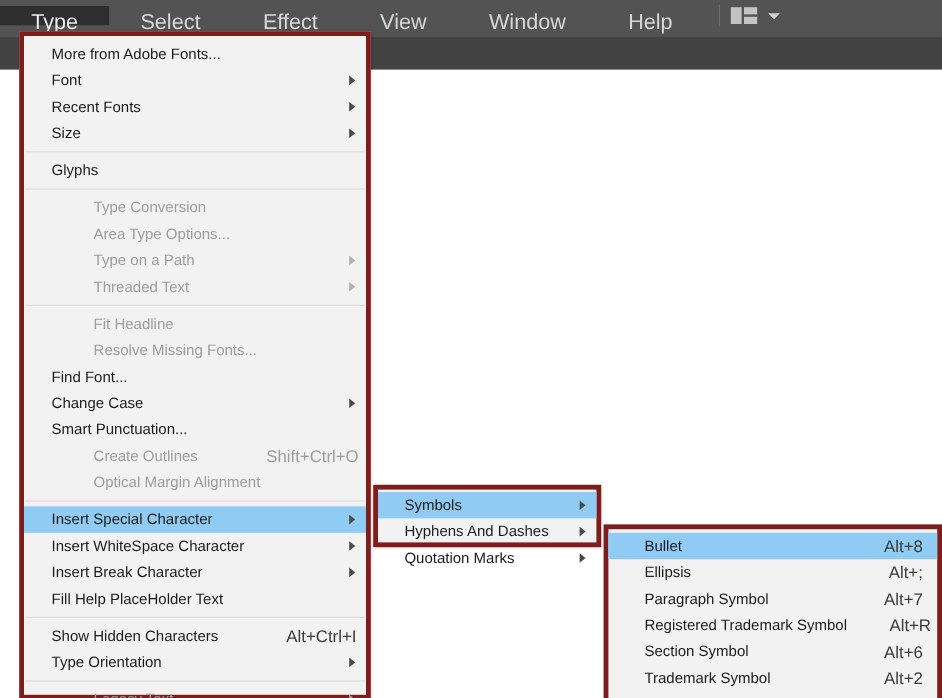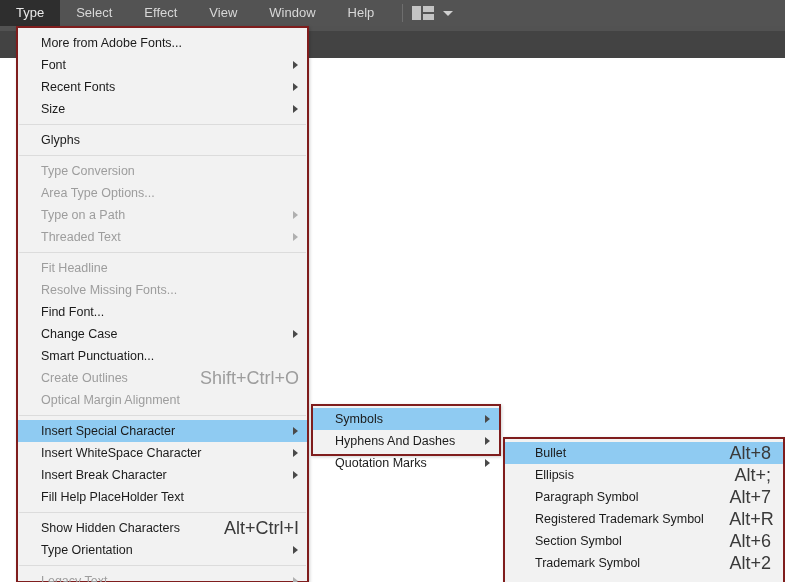--- a/index.html
+++ b/index.html
@@ -27,25 +27,25 @@
   #menubar {
     position: absolute;
     left: 0; top: 0;
     width: 785px; height: 26px;
     background: #535353;
     display: flex;
     align-items: center;
     box-sizing: border-box;
   }
   .menubar-item {
-    height: 26px;
+    height: 16px;
     line-height: 26px;
-    padding: 0 16px;
+    padding: 0 26px;
     color: #d8d8d8;
-    font-size: 13px;
+    font-size: 18px;
     white-space: nowrap;
     cursor: default;
   }
   .menubar-item.active {
     background: #2e2e2e;
     color: #eaeaea;
   }
   .menubar-sep {
     width: 1px;
     height: 18px;
@@ -91,21 +91,21 @@
     position: absolute;
     left: 0; top: 26px;
     width: 785px; height: 5px;
     background: #525252;
   }
 
   
   .menu {
     position: absolute;
     background: #f2f2f2;
-    border: 2px solid #7f1d1d;
+    border: 4px solid #7f1d1d;
     box-sizing: border-box;
     box-shadow: 1px 1px 3px rgba(0,0,0,0.18);
     padding: 3px 0;
     font-size: 12.5px;
     color: #1b1b1b;
     z-index: 10;
   }
   #menu-type {
     left: 16px;
     top: 26px;
@@ -141,25 +141,26 @@
     cursor: default;
     box-sizing: border-box;
   }
   .mi .label {
     flex: 0 0 auto;
   }
   .mi .accel {
     margin-left: auto;
     padding-left: 22px;
     color: #3a3a3a;
-    font-size: 18px;
+    font-size: 14px;
   }
   .mi.disabled .label,
   .mi.disabled .accel {
     color: #9d9d9d;
+    margin-left: 35px;
   }
   .mi.highlight {
     background: #8fcbf2;
   }
   .mi .arrow {
     position: absolute;
     right: 9px;
     top: 50%;
     width: 0; height: 0;
     margin-top: -4px;

